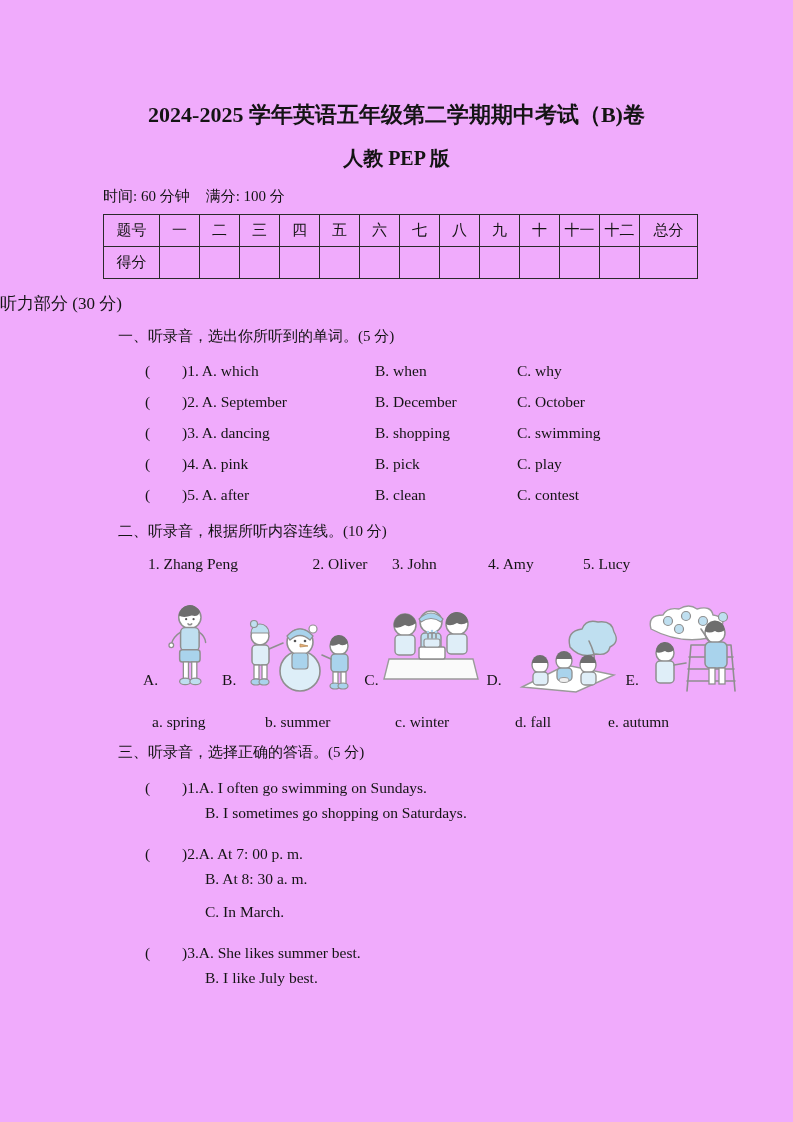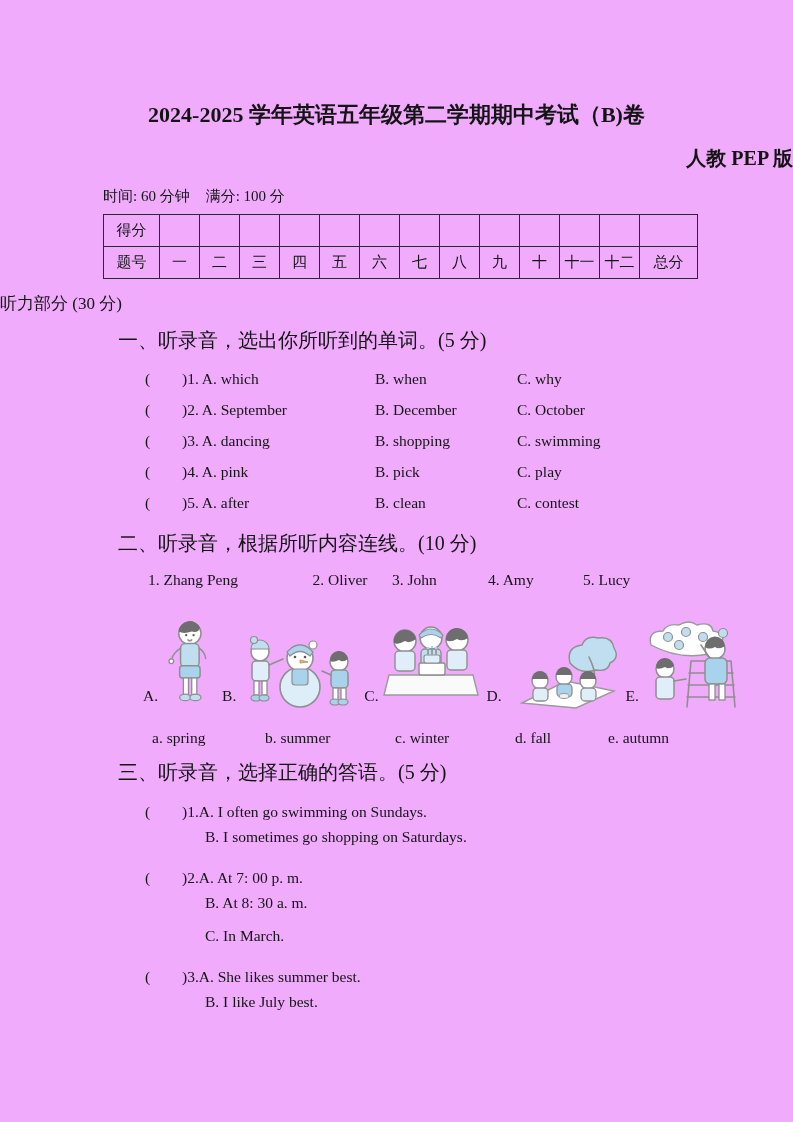--- a/index.html
+++ b/index.html
@@ -3,32 +3,32 @@
 <meta charset="utf-8">
 <style>
   html,body { margin:0; padding:0; background:#fff; }
   .page {
     position:relative; width:793px; height:1122px; margin:0 auto;
     background:#f0abfc; color:#141414; overflow:hidden;
     font-family:"Liberation Serif","DejaVu Serif",serif;
   }
   .title { margin:0; padding-top:100px; text-align:center;
     font-size:22px; font-weight:700; }
-  .subtitle { margin:15px 0 0; text-align:right; font-size:20px; font-weight:700; }
+  .subtitle { margin:15px 0 0; text-align:center; font-size:20px; font-weight:700; }
   .meta { width:592px; margin:15px 0 0 103px; text-align:left; font-size:15px; }
   .meta .gap { display:inline-block; width:16px; }
 
   table.score { border-collapse:collapse; table-layout:fixed; width:594px;
     margin:8px 0 0 103px; font-size:15px; }
   table.score td { border:1.5px solid #2a2a2a; height:31px; text-align:center;
     padding:0; overflow:hidden; }
 
   .section-heading { margin:13px 0 0; font-size:17px; font-weight:400; }
 
-  .part-title { margin:12px 0 0 118px; font-size:20px; }
+  .part-title { margin:12px 0 0 118px; font-size:15px; }
 
   .p1-block { margin-top:9px; }
   .q-row { display:flex; align-items:center; height:31px; margin-left:145px;
     font-size:15.5px; }
   .q-row .open { width:37px; }
   .q-row .col-a { width:193px; }
   .q-row .col-b { width:142px; }
 
   .names-row { display:flex; margin:14px 0 0 148px; font-size:15.5px; }
   .names-row .n0 { width:140px; } .names-row .n1 { width:104px;text-align:center; }
@@ -75,50 +75,50 @@
         <col style="width:40px">
       <col style="width:40px">
         <col style="width:40px">
         <col style="width:40px">
         <col style="width:40px">
       <col style="width:40px">
         <col style="width:58px">
     </colgroup>
     <tbody>
         <tr>
-      <td>得分</td>
-      <td></td>
-          <td></td>
-      <td></td>
-          <td></td>
-      <td></td>
-          <td></td>
-      <td></td>
-          <td></td>
-      <td></td>
-          <td></td>
-      <td></td>
-          <td></td>
-      <td></td>
-    </tr>
-    <tr>
       <td>题号</td>
       <td>一</td>
       <td>二</td>
       <td>三</td>
       <td>四</td>
       <td>五</td>
       <td>六</td>
       <td>七</td>
       <td>八</td>
       <td>九</td>
       <td>十</td>
       <td>十一</td>
       <td>十二</td>
       <td>总分</td>
+    </tr>
+    <tr>
+      <td>得分</td>
+      <td></td>
+          <td></td>
+      <td></td>
+          <td></td>
+      <td></td>
+          <td></td>
+      <td></td>
+          <td></td>
+      <td></td>
+          <td></td>
+      <td></td>
+          <td></td>
+      <td></td>
     </tr>
   </tbody>
     </table>
 
   <div class="section-heading">听力部分 (30 分)</div>
 
   <div class="part-title">一、听录音，选出你所听到的单词。(5 分)</div>
 
   <div class="p1-block">
     <div class="q-row">

